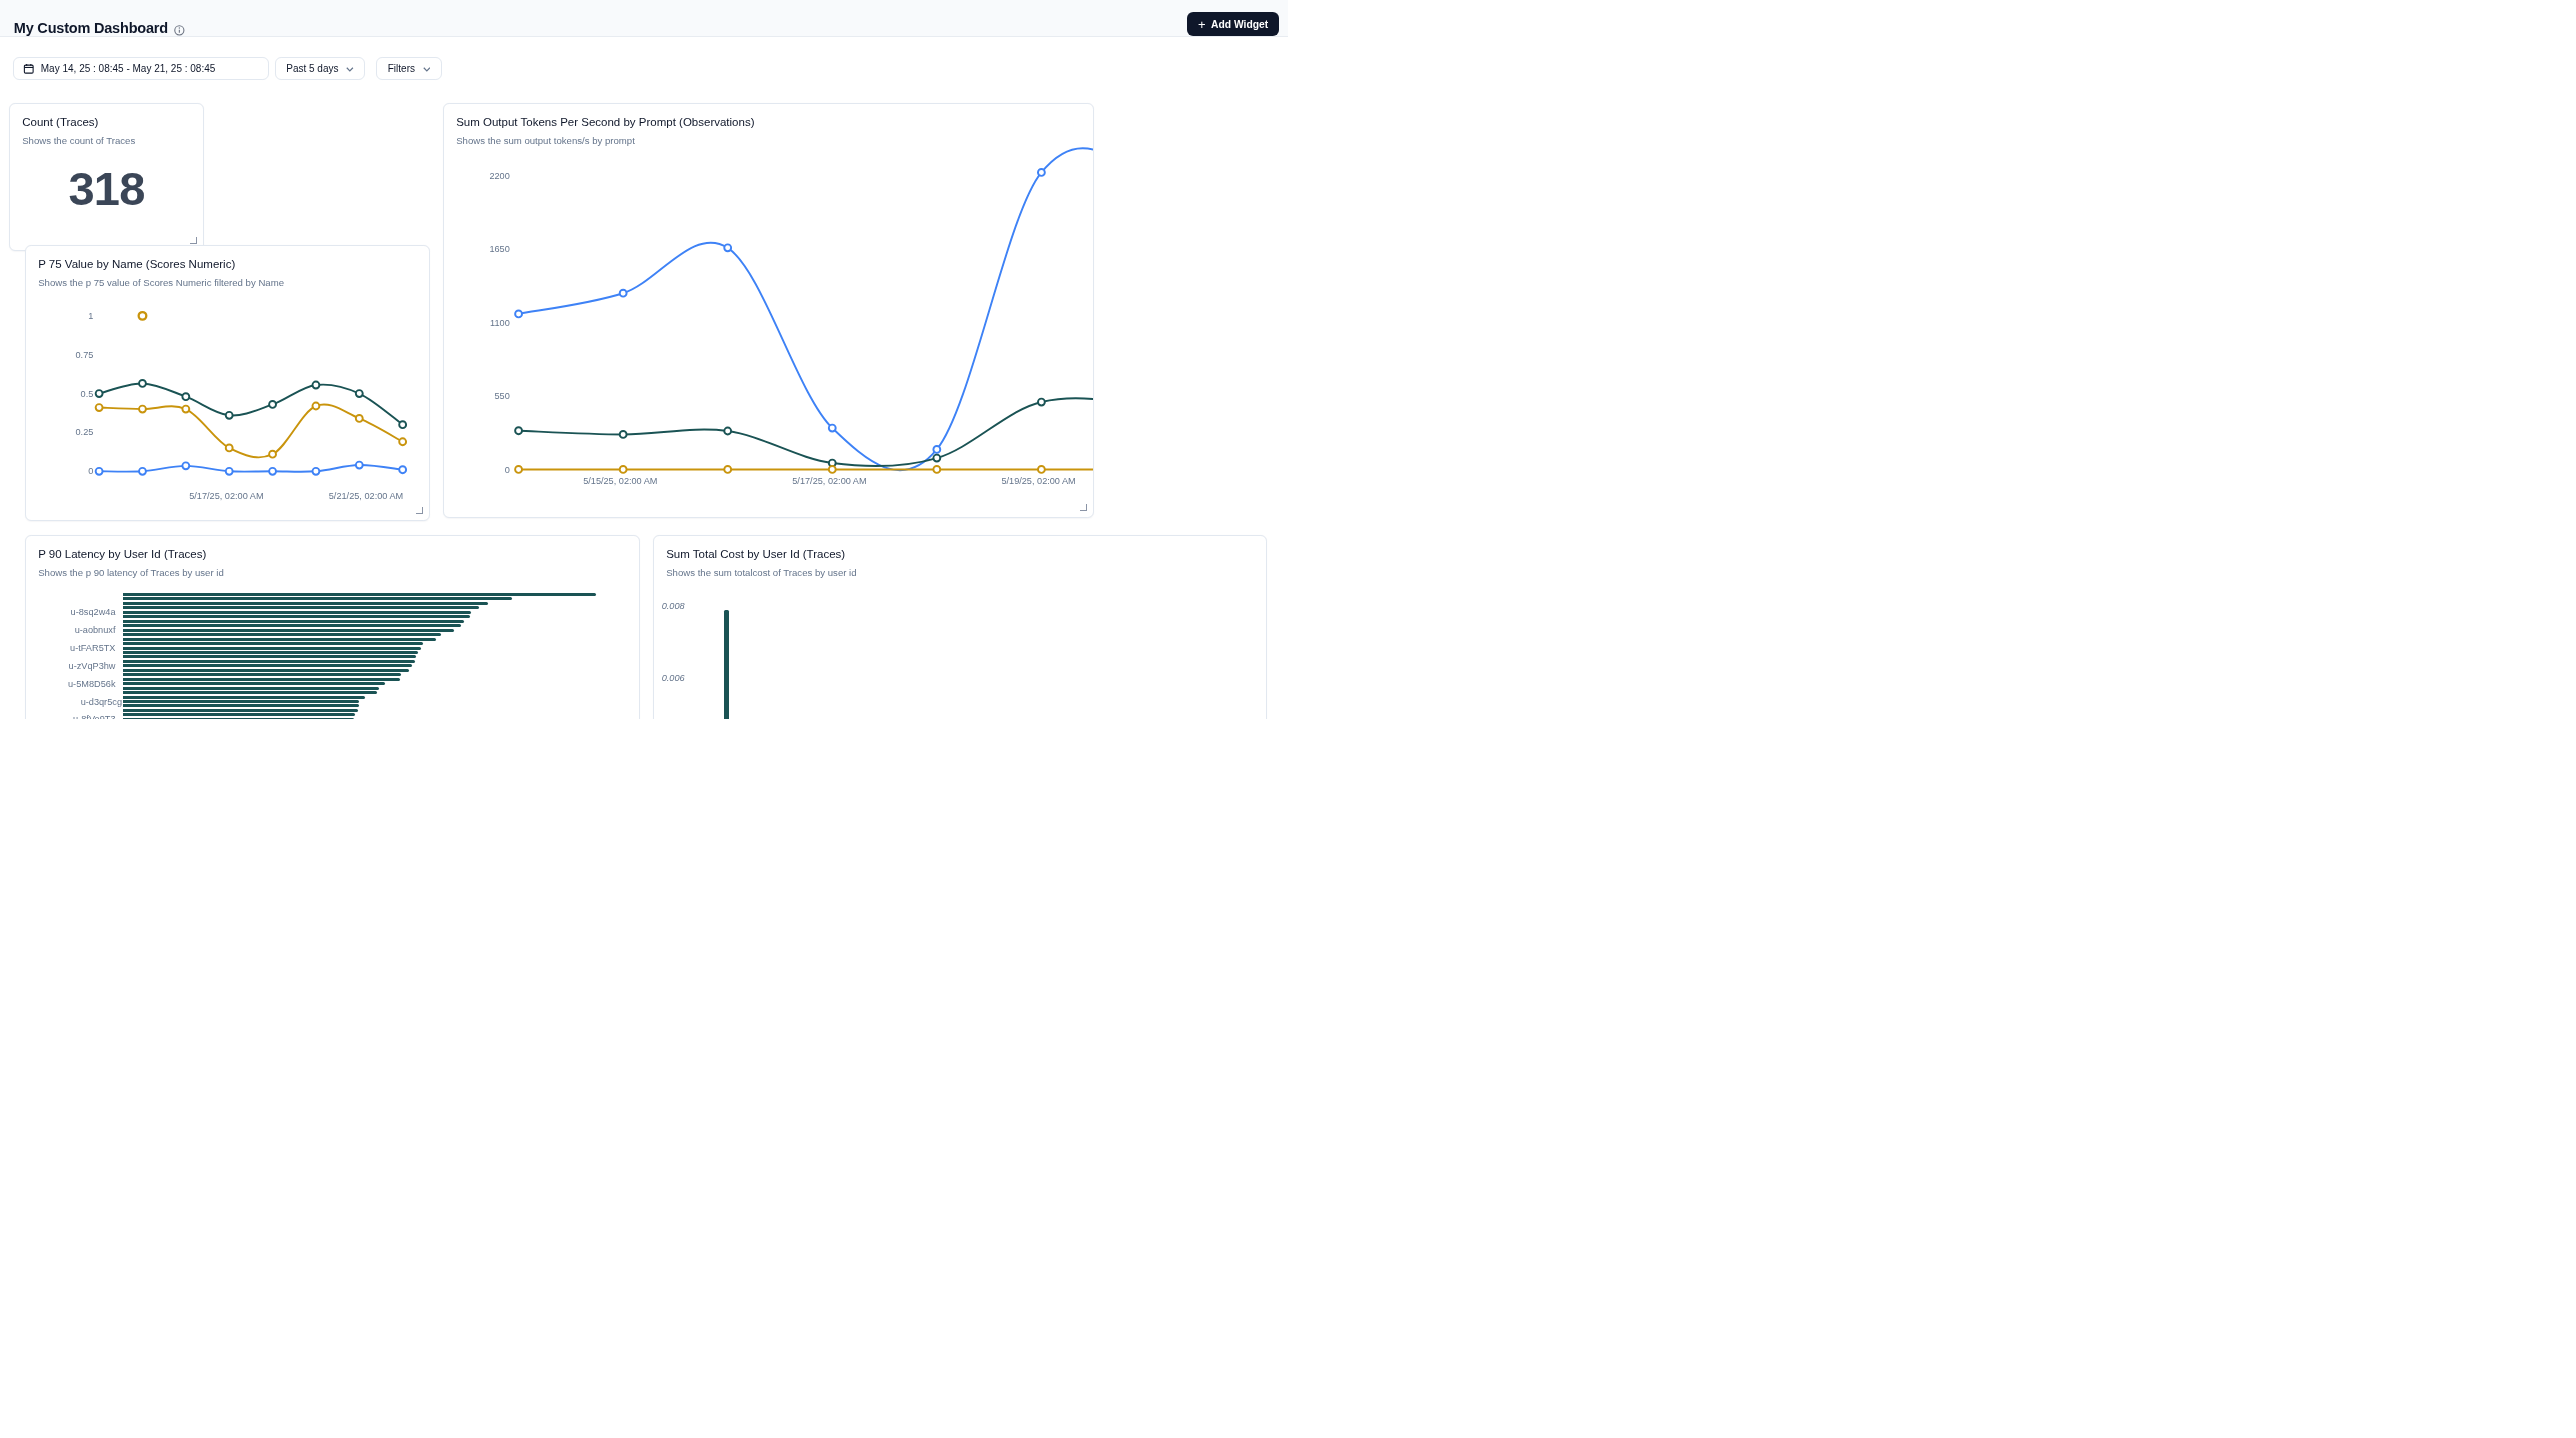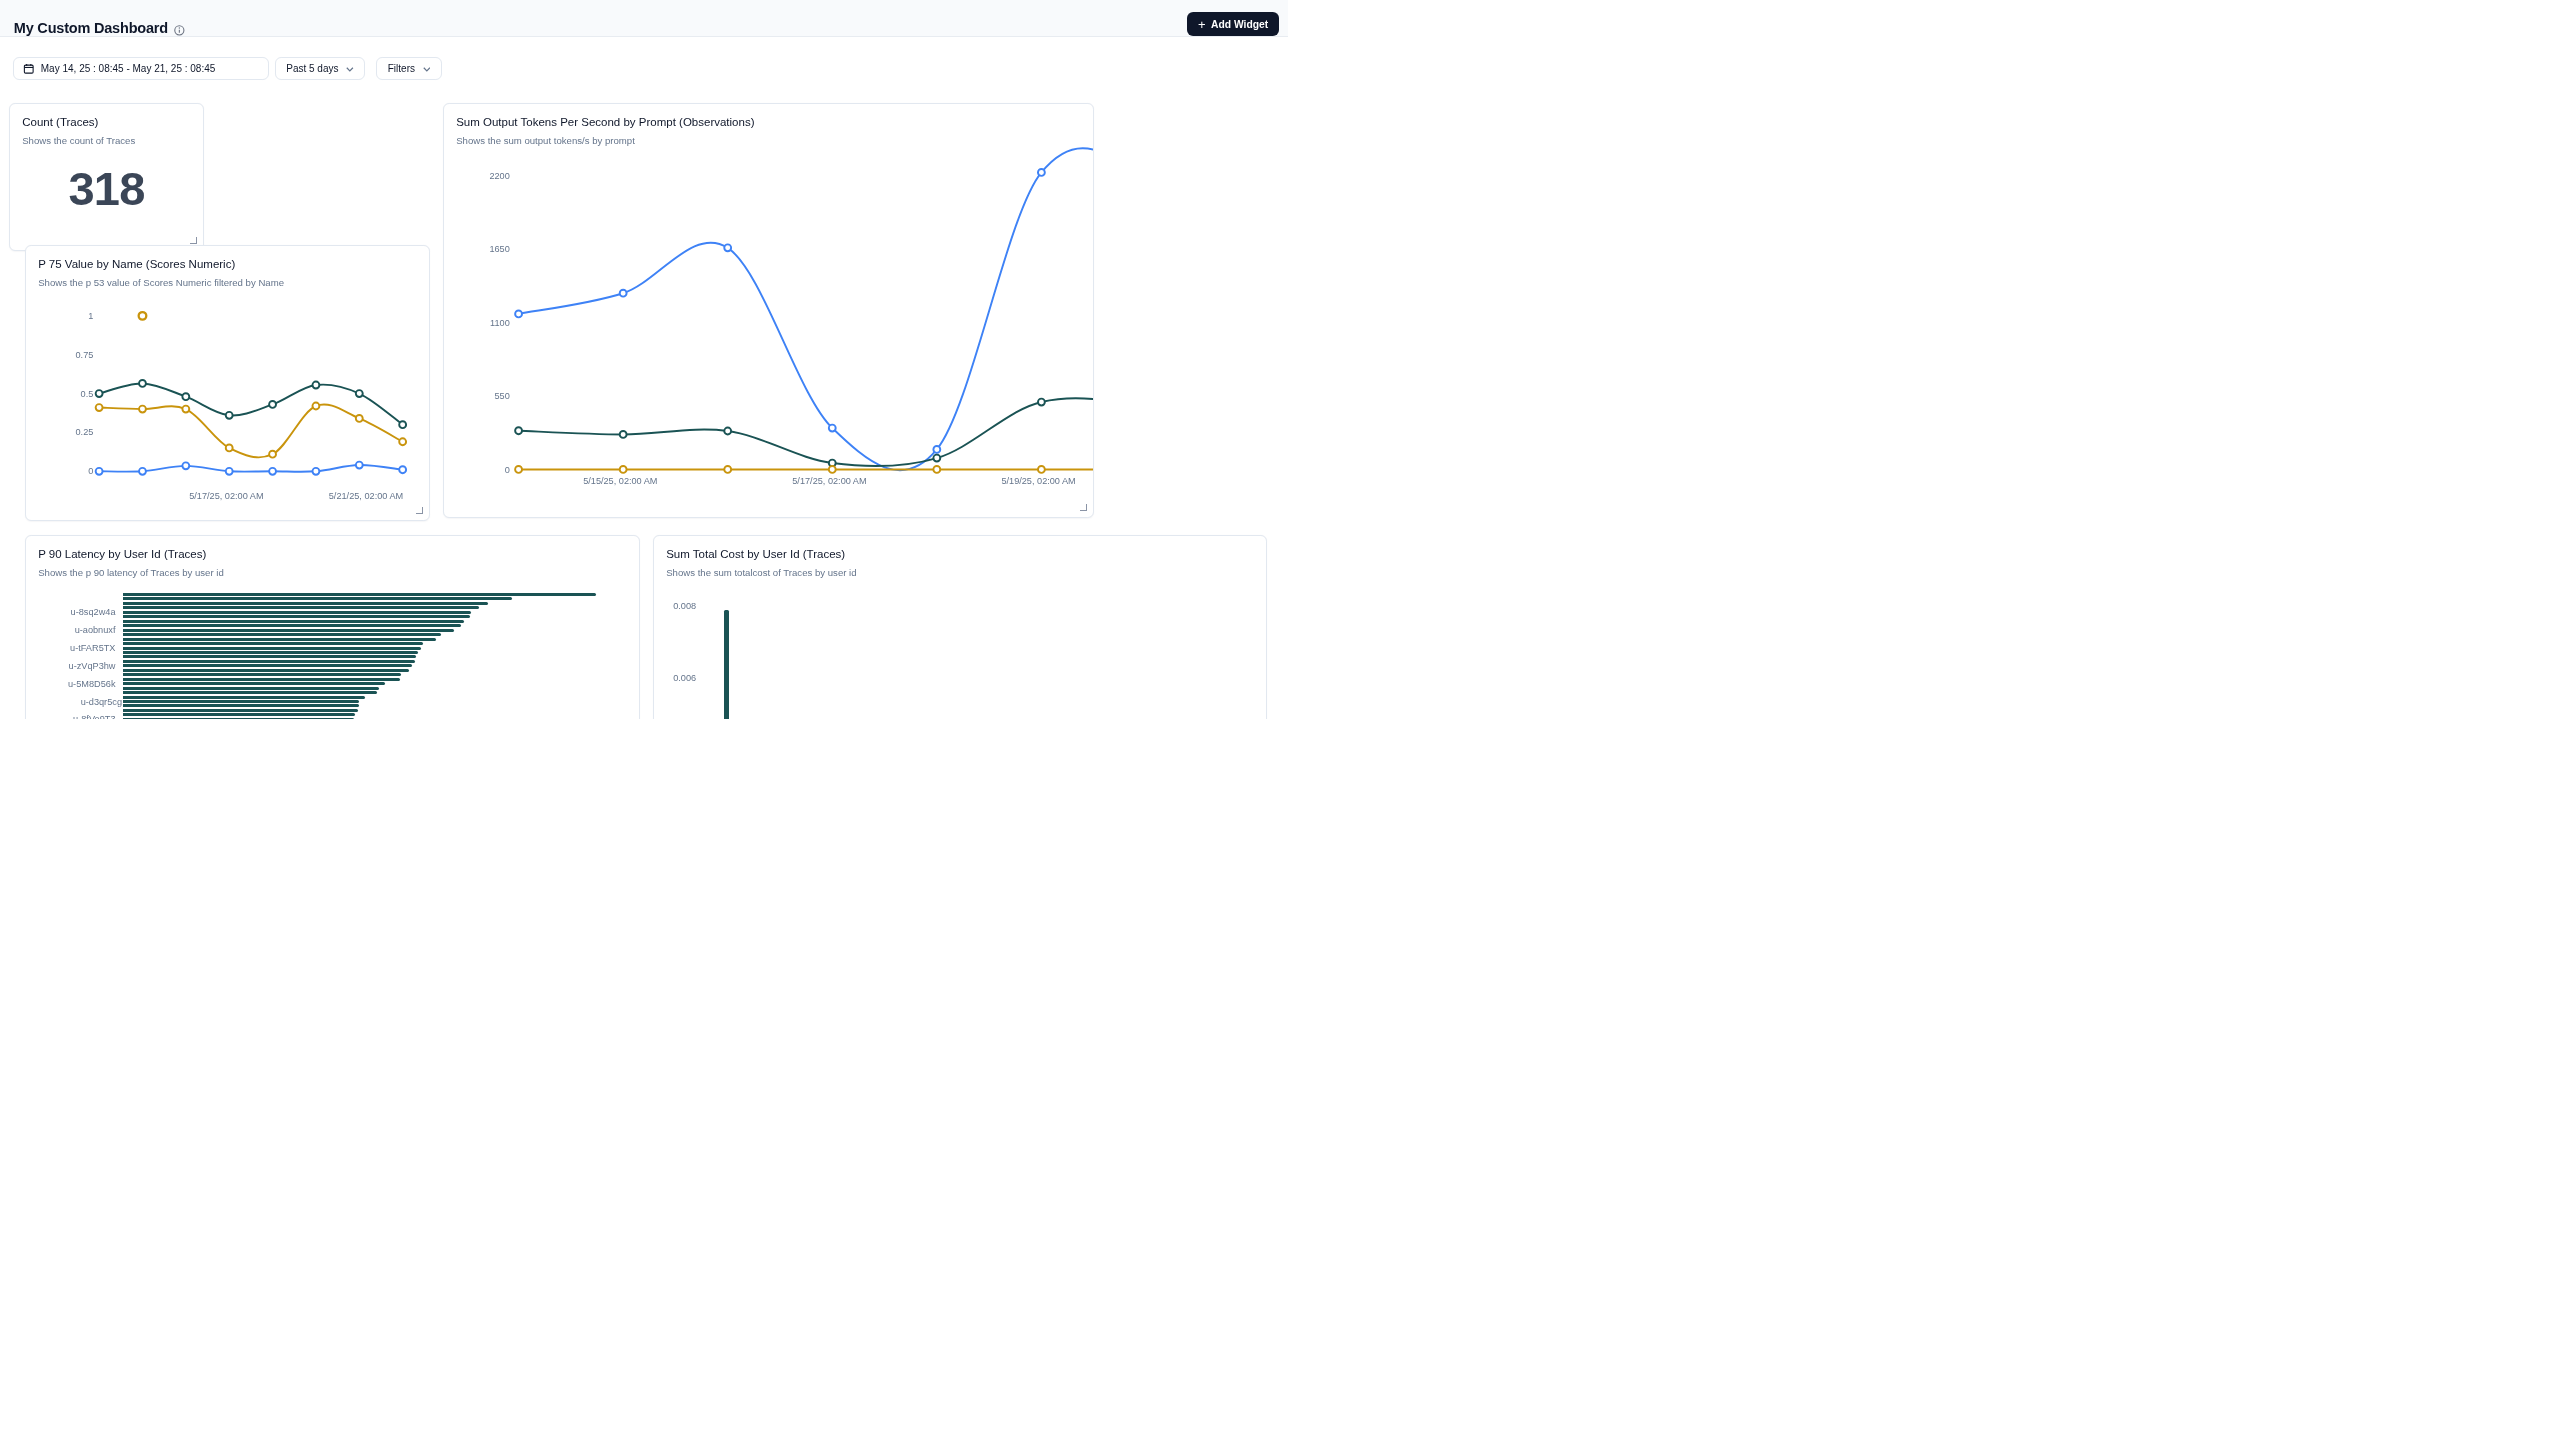--- a/index.html
+++ b/index.html
@@ -31,21 +31,21 @@
   .bignum{position:absolute;left:0;right:0;top:61px;text-align:center;font-size:47px;font-weight:700;
           color:#3b4657;letter-spacing:-0.8px;line-height:1;}
   .rh{position:absolute;right:6.1px;bottom:6.1px;width:6.1px;height:6.1px;
       border-right:1.5px solid #8a94a6;border-bottom:1.5px solid #8a94a6;cursor:nwse-resize;}
 
   svg.chart{position:absolute;left:0;top:0;}
   svg.chart text{font-family:"Liberation Sans","DejaVu Sans",sans-serif;font-size:12px;fill:#64748b;}
 
   .hbar{position:absolute;border-radius:0 1.5px 1.5px 0;}
   .hbar-label{position:absolute;width:88px;text-align:right;font-size:9.2px;color:#64748b;height:10px;line-height:10px;white-space:nowrap;}
-  .vtick{position:absolute;width:46px;text-align:center;font-size:9.2px;color:#64748b;height:10.7px;line-height:10.7px;}
+  .vtick{position:absolute;width:46px;text-align:left;font-size:9.2px;color:#64748b;height:10.7px;line-height:10.7px;font-style:italic;}
   .vbar{position:absolute;border-radius:1.5px 1.5px 0 0;}
 </style>
 </head>
 <body>
 
 <div class="page">
 
   <header class="hdr">
     <h1>My Custom Dashboard</h1>
     <span class="info">
@@ -138,21 +138,21 @@
         <circle cx="644.34" cy="477.5" r="4.5" fill="#fff" stroke="#c9940c" stroke-width="2.5"></circle>
         <circle cx="781.0500000000001" cy="477.5" r="4.5" fill="#fff" stroke="#c9940c" stroke-width="2.5"></circle>
         <circle cx="917.76" cy="477.5" r="4.5" fill="#fff" stroke="#c9940c" stroke-width="2.5"></circle>
         <circle cx="1054.47" cy="477.5" r="4.5" fill="#fff" stroke="#c9940c" stroke-width="2.5"></circle>
       </svg>
     <div class="rh"></div>
   </section>
 
   <section class="card" style="left:25px;top:245px;width:405px;height:276px;">
     <div class="ct">P 75 Value by Name (Scores Numeric)</div>
-    <div class="cs">Shows the p 53 value of Scores Numeric filtered by Name</div>
+    <div class="cs">Shows the p 75 value of Scores Numeric filtered by Name</div>
     <svg id="p75-svg" class="chart" width="405" height="276" viewBox="0 0 529 360">
         <text x="88" y="298" text-anchor="end">0</text>
         <text x="88" y="247.25" text-anchor="end">0.25</text>
         <text x="88" y="196.5" text-anchor="end">0.5</text>
         <text x="88" y="145.75" text-anchor="end">0.75</text>
         <text x="88" y="95" text-anchor="end">1</text>
         <text x="213.145" y="330" text-anchor="start">5/17/25, 02:00 AM</text>
         <text x="395.45" y="330" text-anchor="start">5/21/25, 02:00 AM</text>
         <path d="M95.5,294C104.94,294 133.26,295.18416666666667 152.14,294C171.01999999999998,292.81583333333333 189.9,286.895 208.78,286.895C227.66,286.895 246.54000000000002,292.81583333333333 265.42,294C284.3,295.18416666666667 303.18,294 322.06,294C340.94,294 359.82,295.35333333333335 378.7,294C397.58,292.64666666666665 416.46000000000004,286.2183333333333 435.34000000000003,285.88C454.22,285.5416666666667 482.54,290.95500000000004 491.98,291.97" fill="none" stroke="#3e82f6" stroke-width="2.5"></path>
         <circle cx="95.5" cy="294" r="4.5" fill="#fff" stroke="#3e82f6" stroke-width="2.5"></circle>

